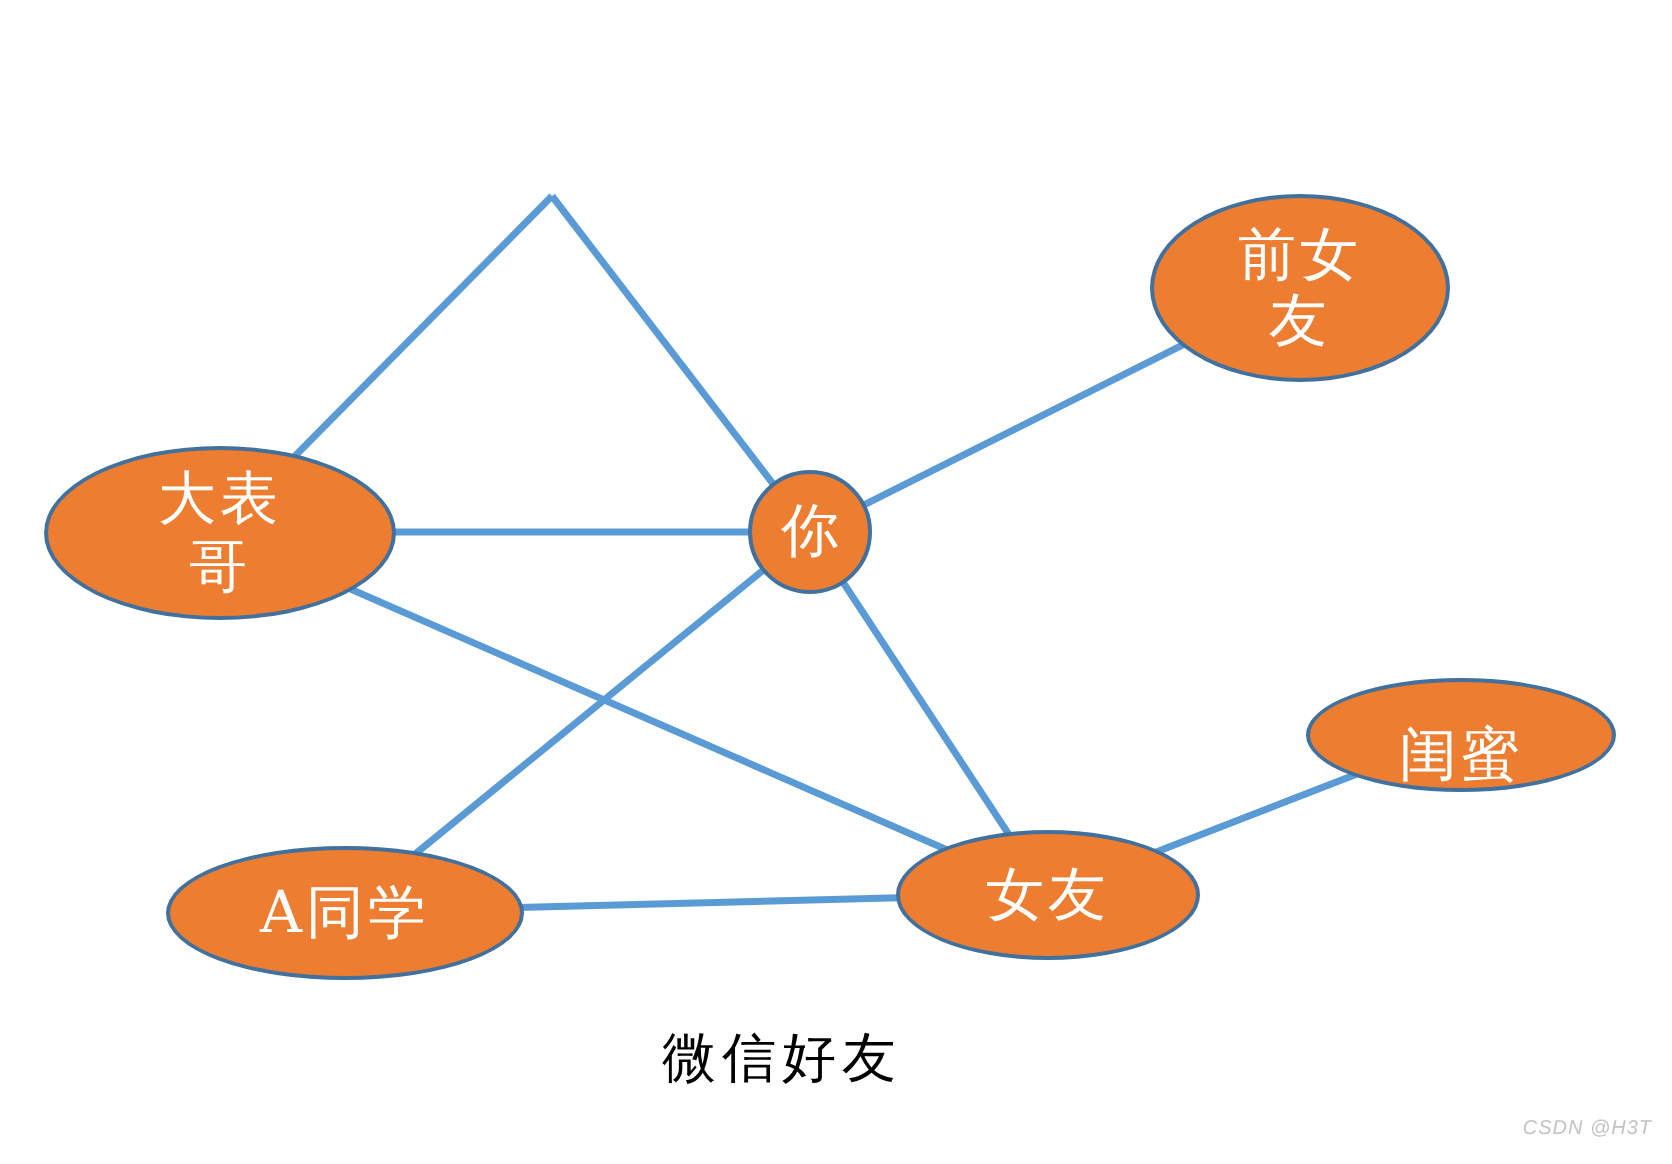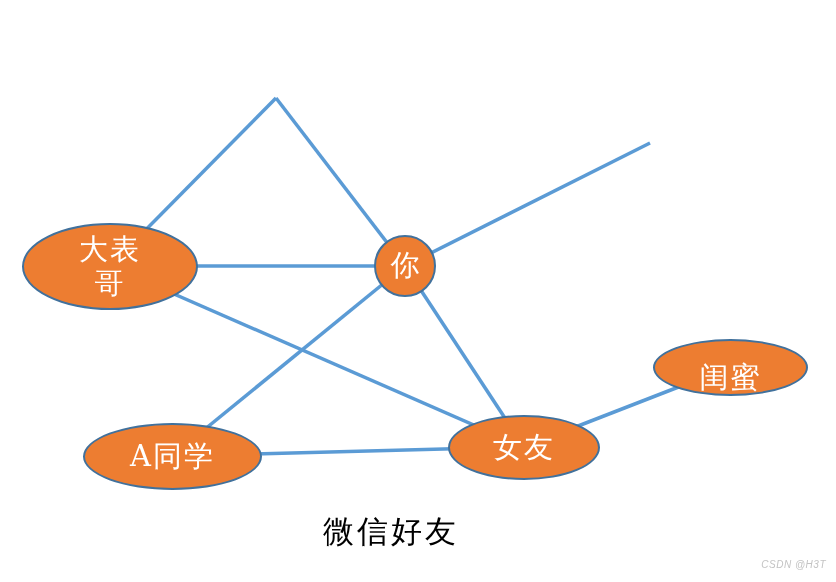--- a/index.html
+++ b/index.html
@@ -47,21 +47,21 @@
   .node-a-tongxue  { left: 83px;  top: 423px; width: 179px; height: 67px; }
   .node-nv-you     { left: 448px; top: 415px; width: 152px; height: 65px; }
   .node-gui-mi     { left: 653px; top: 339px; width: 155px; height: 57px; align-items: flex-end; }
   .caption {
     position: absolute;
     left: 0;
     right: 66px;
     top: 511px;
     text-align: center;
     color: #000000;
-    font-size: 31px;
+    font-size: 27px;
     letter-spacing: 3px;
     font-family: "DejaVu Serif", serif;
     padding-left: 12px;
   }
   .watermark {
     position: absolute;
     right: 10px;
     top: 559px;
     color: #c3c3c3;
     font-size: 10px;
@@ -81,20 +81,24 @@
     <line x1="405" y1="266" x2="650" y2="143"></line>
     <line x1="110" y1="266" x2="405" y2="266"></line>
     <line x1="110" y1="266" x2="524" y2="447"></line>
     <line x1="405" y1="266" x2="172" y2="456"></line>
     <line x1="405" y1="266" x2="524" y2="447"></line>
     <line x1="172" y1="456" x2="524" y2="447"></line>
     <line x1="524" y1="447" x2="730" y2="367"></line>
   </svg>
 
 
+  <div class="node node-qian-nv-you">
+    <span>前女
+友</span>
+  </div>
 
   <div class="node node-dabiao-ge">
     <span>大表
 哥</span>
   </div>
 
   <div class="node node-ni">
     <span>你</span>
   </div>
 

